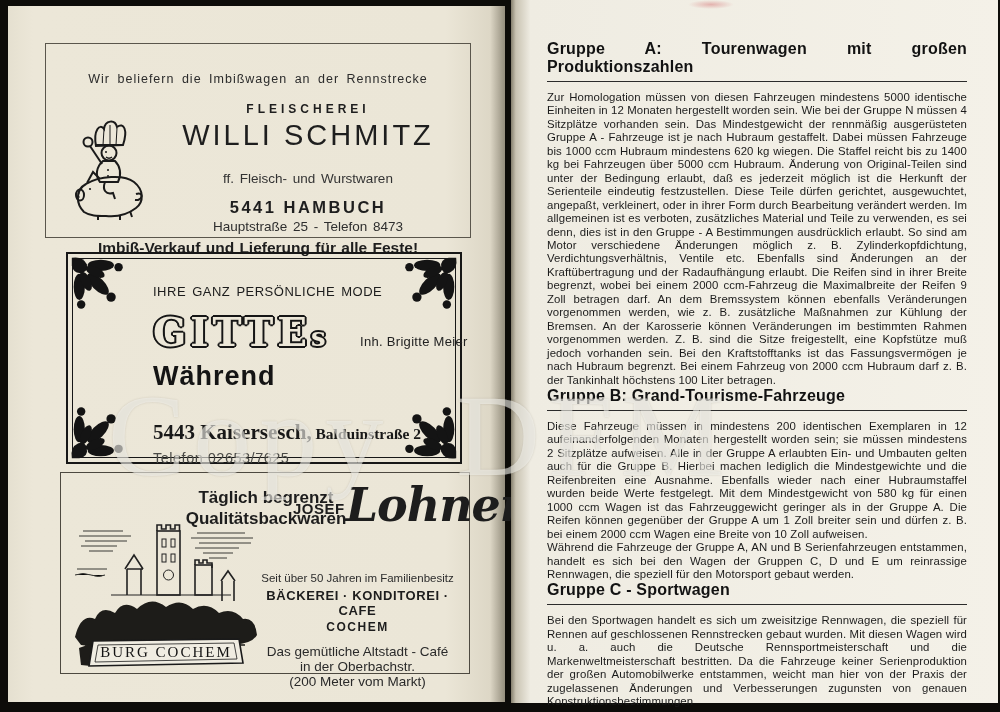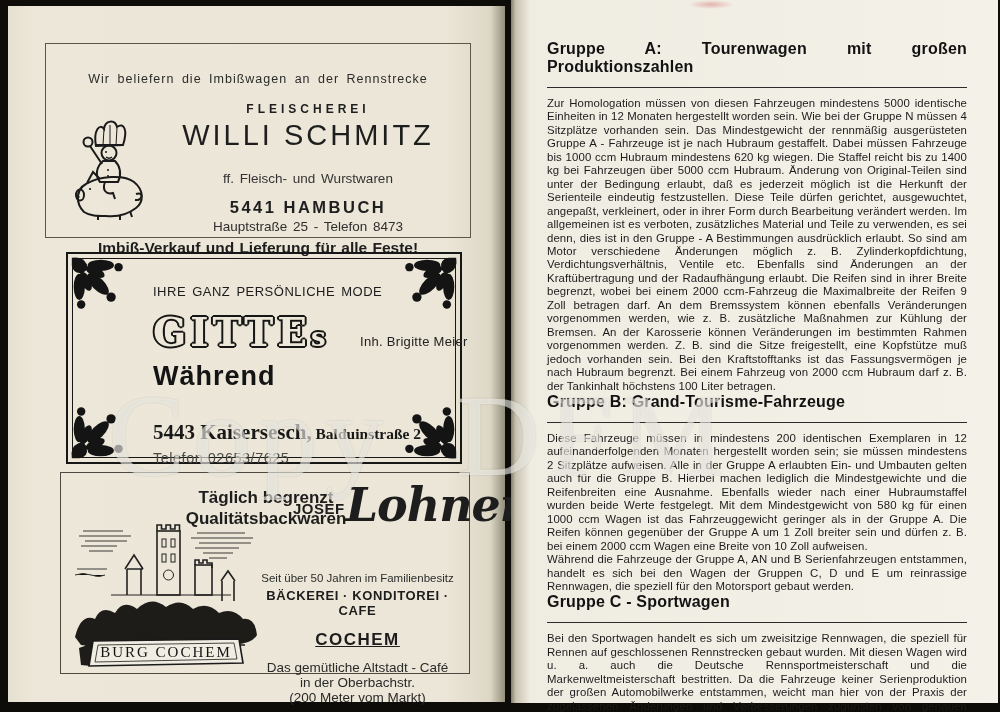--- a/index.html
+++ b/index.html
@@ -87,27 +87,27 @@
   .ad3-taglines{position:absolute;left:100px;top:14px;width:210px;text-align:center;font-size:17px;font-weight:bold;line-height:1.25;}
   .ad3-scriptrow{position:absolute;left:232px;top:12px;display:flex;align-items:flex-end;white-space:nowrap;}
   .ad3-josef{font-size:15px;font-weight:bold;letter-spacing:.5px;margin-bottom:9px;}
   .ad3-lohner{
     font-family:"DejaVu Serif","Liberation Serif",serif;font-style:italic;font-weight:bold;
     font-size:46px;line-height:.9;letter-spacing:-1px;margin-left:1px;
   }
   .ad3-info{position:absolute;left:196px;top:99px;right:11px;text-align:center;}
   .ad3-heritage{font-size:11.5px;color:#2c2c2c;}
   .ad3-cat{margin-top:4px;font-size:13px;font-weight:bold;letter-spacing:.6px;}
-  .ad3-city{margin-top:12px;font-size:17px;font-weight:bold;letter-spacing:1.5px;text-decoration:underline;}
+  .ad3-city{margin-top:2px;font-size:12px;font-weight:bold;letter-spacing:1.5px;}
   .ad3-l1{margin-top:10px;font-size:13.5px;color:#2a2a2a;}
   .ad3-l2,.ad3-l3{font-size:13.5px;color:#2a2a2a;}
   
   .section h2{
     margin:0 0 9px 0;font-size:16px;font-weight:bold;color:#121212;
-    letter-spacing:.2px;border-bottom:1.5px solid #2b2b2b;padding-bottom:11px;
+    letter-spacing:.2px;border-bottom:1.5px solid #2b2b2b;padding-bottom:5px;
   }
   .section h2.stretch{text-align:justify;text-align-last:justify;}
   .section p{
     margin:0;font-size:11.4px;line-height:13.45px;color:#1b1b1b;
     text-align:justify;letter-spacing:.1px;
   }
   .gap-a{margin-bottom:13px;}
   .gap-b{margin-bottom:15px;}
   .gap-c{margin-bottom:12px;}
 </style>

